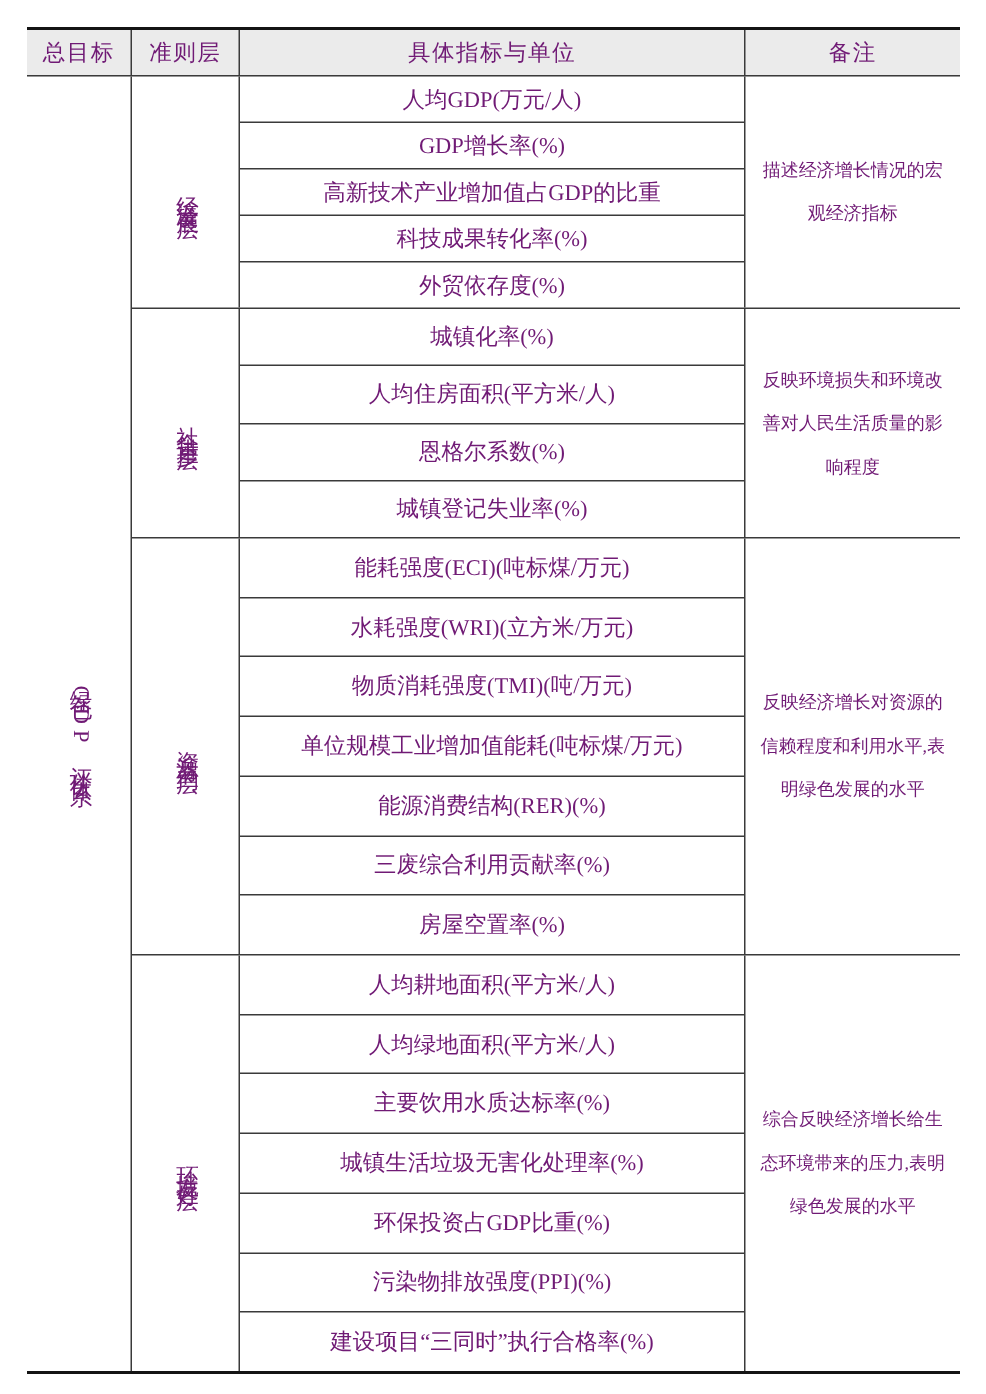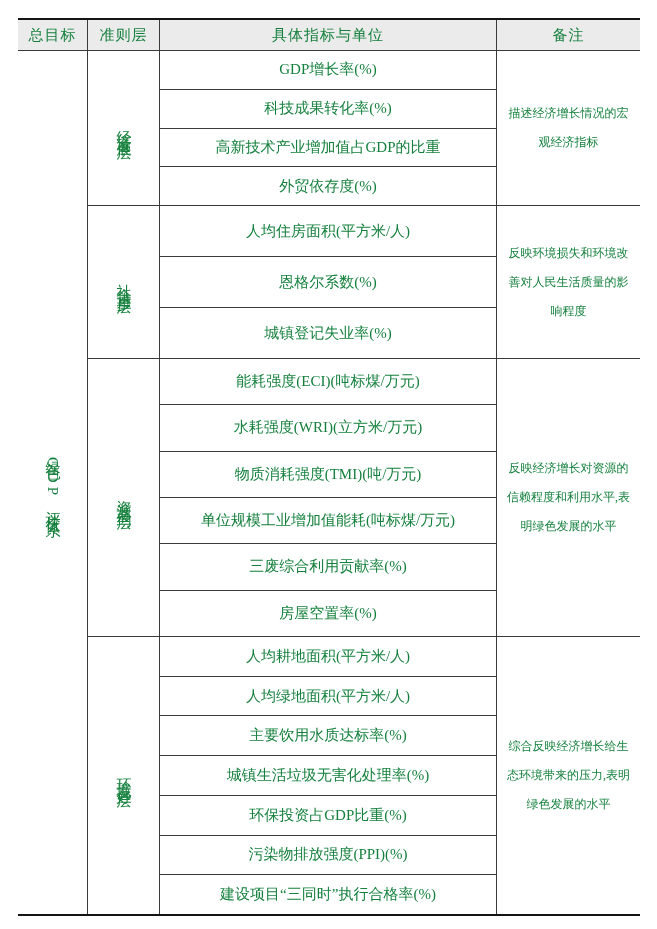--- a/index.html
+++ b/index.html
@@ -6,21 +6,21 @@
     margin: 0;
     padding: 0;
     background: #ffffff;
   }
   .page {
     position: relative;
     width: 657px;
     height: 929px;
     background: #ffffff;
     font-family: "Liberation Serif", "DejaVu Serif", serif;
-    color: #15803d;
+    color: #701a75;
     overflow: hidden;
   }
   .table {
     position: absolute;
     left: 18px;
     top: 18px;
     width: 622px;
     border-top: 2.5px solid #141414;
     border-bottom: 2.5px solid #141414;
     box-sizing: content-box;
@@ -130,53 +130,56 @@
         <span class="vtext">绿色GDP评价体系</span>
       </div>
 
       <div class="sections">
 
         <div class="section sec-1">
           <div class="crit c2">
             <span class="vtext">经济发展层</span>
           </div>
           <div class="inds c3">
+            <div class="ind">人均GDP(万元/人)</div>
             <div class="ind">GDP增长率(%)</div>
+            <div class="ind">高新技术产业增加值占GDP的比重</div>
             <div class="ind">科技成果转化率(%)</div>
-            <div class="ind">高新技术产业增加值占GDP的比重</div>
             <div class="ind">外贸依存度(%)</div>
           </div>
           <div class="rem c4">
             <span>描述经济增长情况的宏观经济指标</span>
           </div>
         </div>
 
         <div class="section sec-2">
           <div class="crit c2">
             <span class="vtext">社会进步层</span>
           </div>
           <div class="inds c3">
+            <div class="ind">城镇化率(%)</div>
             <div class="ind">人均住房面积(平方米/人)</div>
             <div class="ind">恩格尔系数(%)</div>
             <div class="ind">城镇登记失业率(%)</div>
           </div>
           <div class="rem c4">
             <span>反映环境损失和环境改善对人民生活质量的影响程度</span>
           </div>
         </div>
 
         <div class="section sec-3">
           <div class="crit c2">
             <span class="vtext">资源节约层</span>
           </div>
           <div class="inds c3">
             <div class="ind">能耗强度(ECI)(吨标煤/万元)</div>
             <div class="ind">水耗强度(WRI)(立方米/万元)</div>
             <div class="ind">物质消耗强度(TMI)(吨/万元)</div>
             <div class="ind">单位规模工业增加值能耗(吨标煤/万元)</div>
+            <div class="ind">能源消费结构(RER)(%)</div>
             <div class="ind">三废综合利用贡献率(%)</div>
             <div class="ind">房屋空置率(%)</div>
           </div>
           <div class="rem c4">
             <span>反映经济增长对资源的信赖程度和利用水平,表明绿色发展的水平</span>
           </div>
         </div>
 
         <div class="section sec-4">
           <div class="crit c2">

